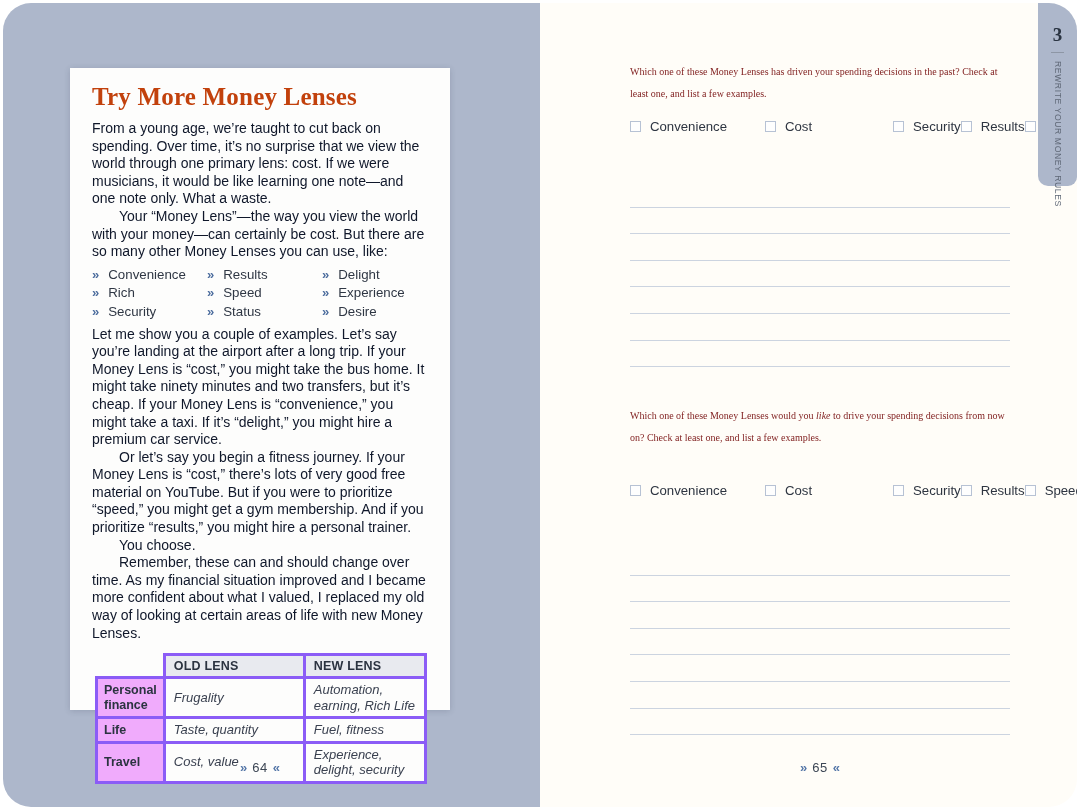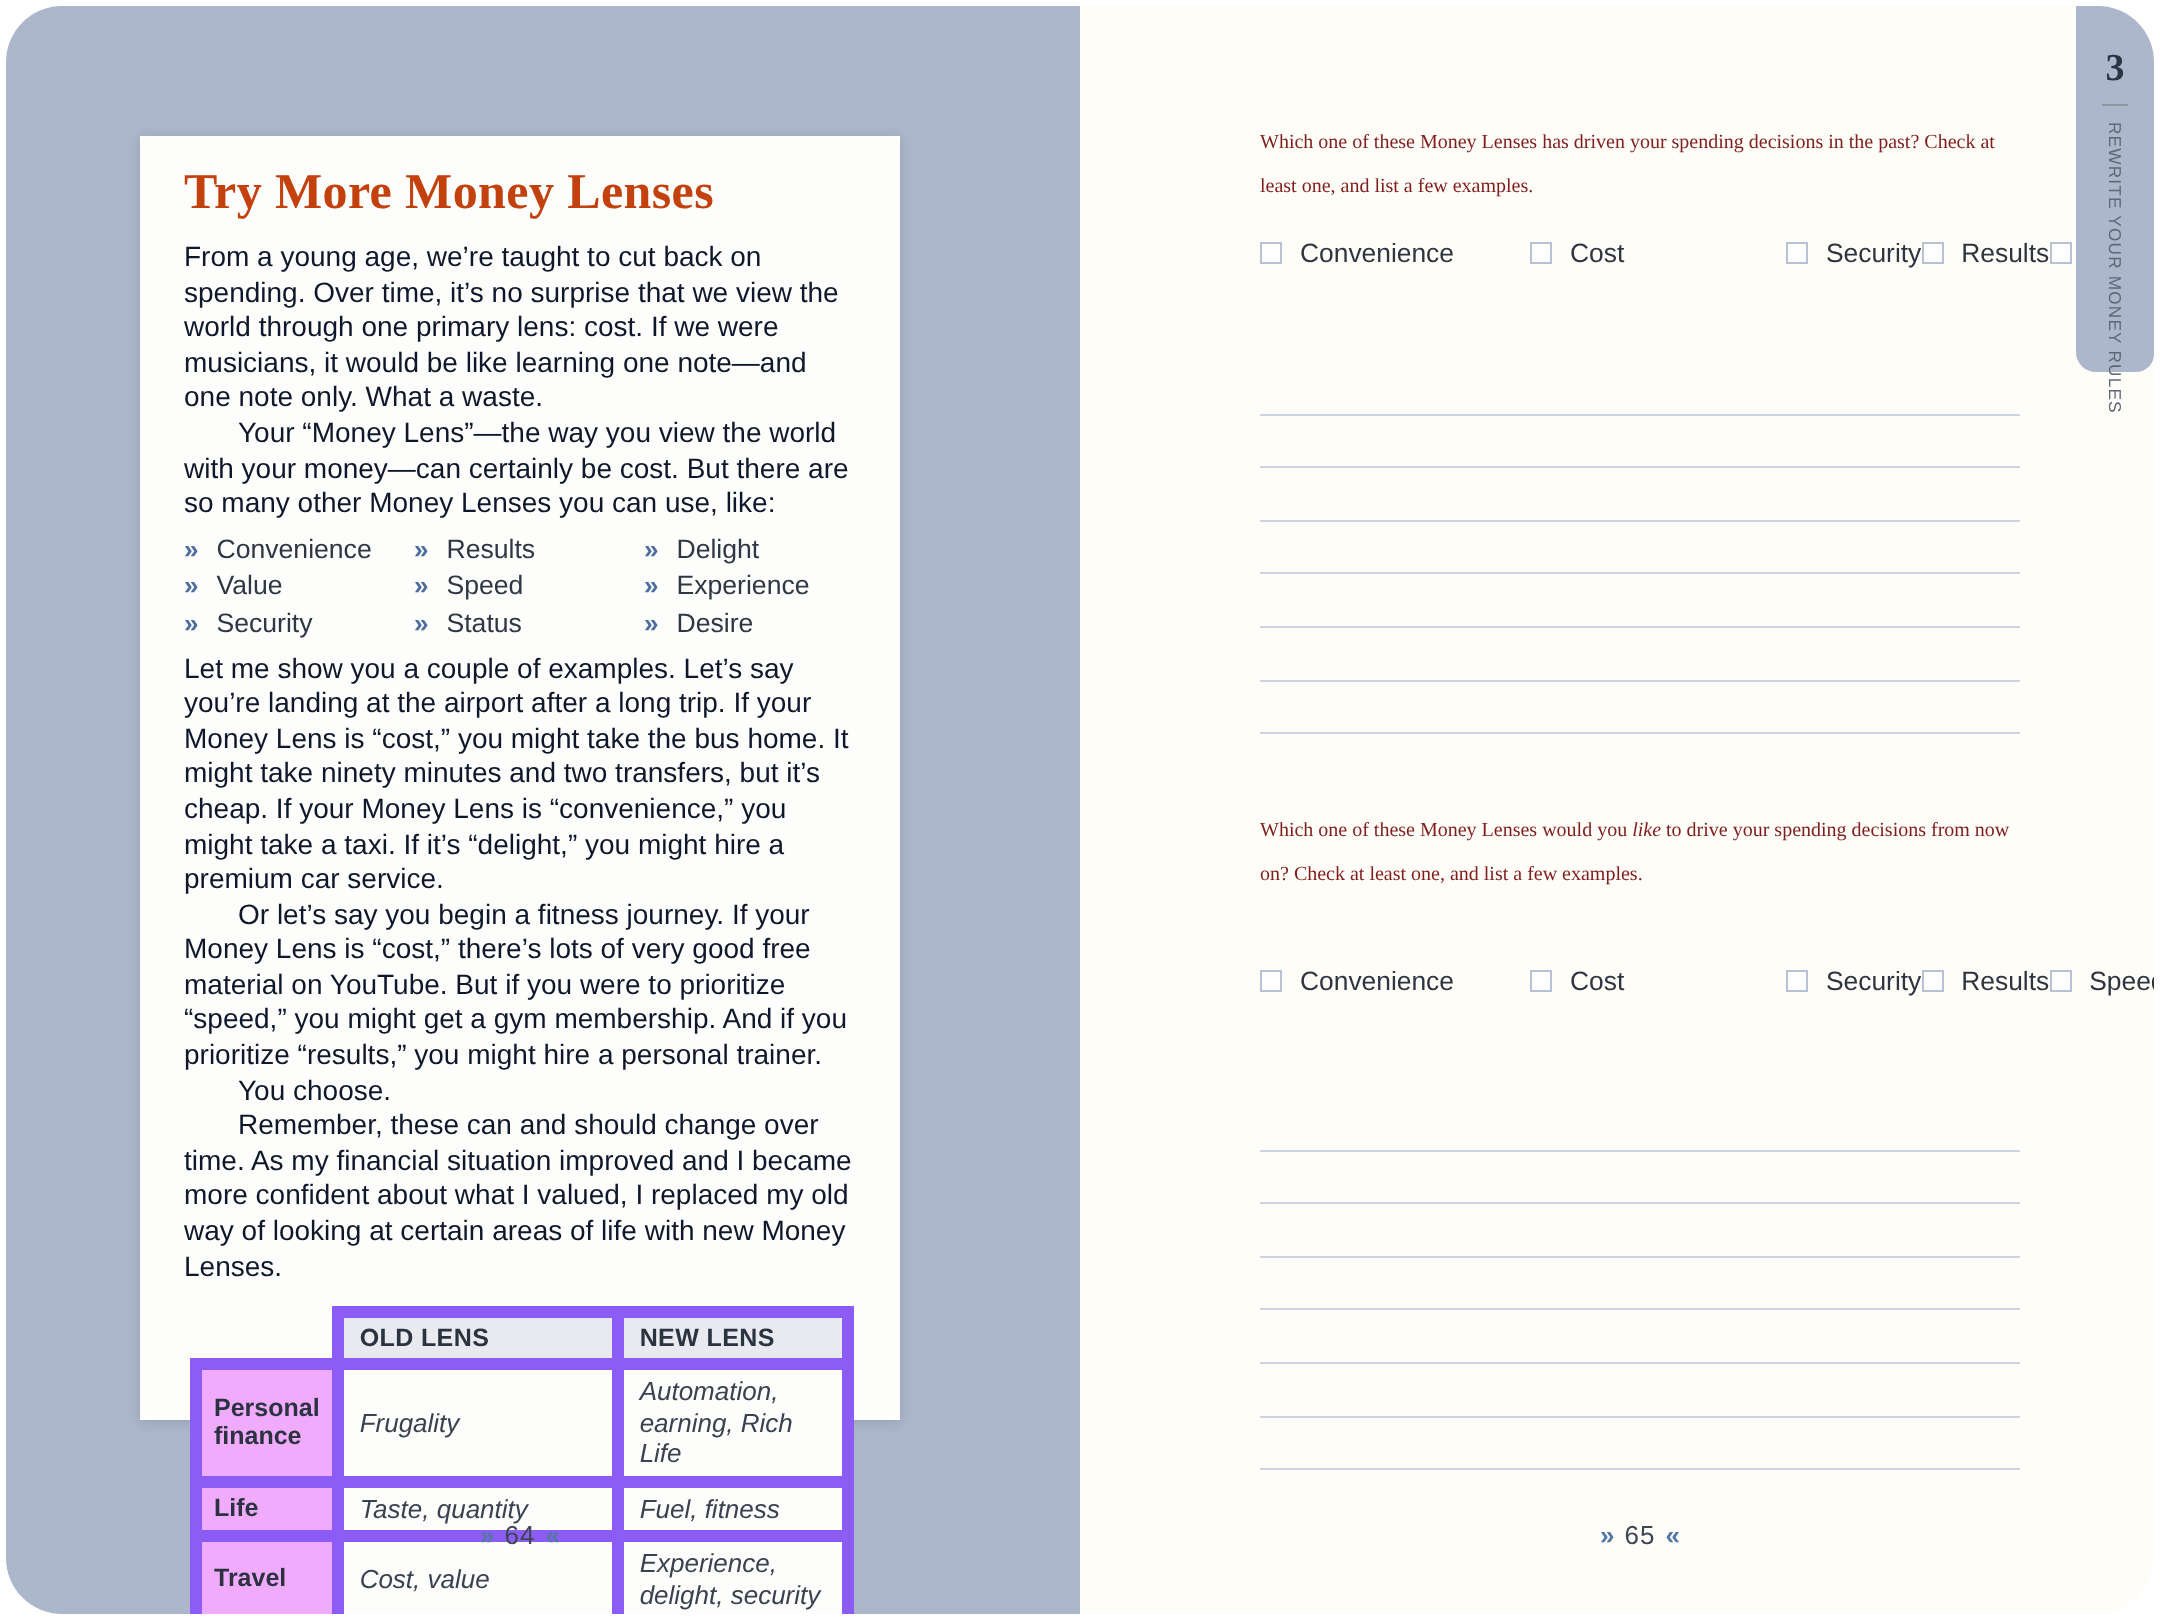--- a/index.html
+++ b/index.html
@@ -14,21 +14,21 @@
   .card-title { font-family:"Liberation Serif", "DejaVu Serif", serif; font-weight:bold; font-size:25px;
                 color:#c2410c; letter-spacing:0.2px; margin-bottom:9px; }
   .body-p { font-size:14px; line-height:17.6px; color:#0f172a; }
   .body-p.indent { text-indent:27px; }
   .bullet-grid { display:grid; grid-template-columns:115px 115px 1fr; margin:5px 0 4px 0; }
   .bullet-item { display:flex; align-items:baseline; line-height:18.6px; }
   .bullet-mark { color:#4d6d9e; font-weight:bold; font-size:13px; margin-right:9px; }
   .bullet-label { font-size:13.3px; color:#2f3744; }
 
   table.lens-table { border-collapse:collapse; margin:11px 0 0 3px; width:332px; }
-  .lens-table td, .lens-table th { border:6px solid #8b5cf6; vertical-align:middle; }
+  .lens-table td, .lens-table th { border:3px solid #8b5cf6; vertical-align:middle; }
   .lens-table th.colhead { background:#e8eaef; font-size:12.5px; color:#2b3340; text-align:left;
                            padding:3px 8px; letter-spacing:0.2px; height:22px; }
   .lens-table td.rowlabel { background:#f0abfc; font-weight:bold; font-size:12.5px; color:#2b3340;
                             padding:3px 6px; width:52px; line-height:14.5px; }
   .lens-table td.cell { font-style:italic; font-size:13px; color:#3a4150; padding:3px 8px; line-height:15.5px; background:#fdfdfc; }
   .lens-table td.old { width:140px; }
   .lens-table .corner { border:none; background:#fdfdfc; }
 
   .folio { position:absolute; top:757px; width:380px; text-align:center; font-size:13px; color:#3c4654; }
   .folio .guillemet { color:#5577a8; font-weight:bold; }
@@ -74,21 +74,21 @@
         <p class="body-p indent">Your “Money Lens”—the way you view the world with your money—can certainly be cost. But there are so many other Money Lenses you can use, like:</p>
 
         <div class="bullet-grid">
           <div>
             <div class="bullet-item">
                 <span class="bullet-mark">»</span>
                 <span class="bullet-label">Convenience</span>
               </div>
             <div class="bullet-item">
                 <span class="bullet-mark">»</span>
-                <span class="bullet-label">Value</span>
+                <span class="bullet-label">Rich</span>
               </div>
             <div class="bullet-item">
                 <span class="bullet-mark">»</span>
                 <span class="bullet-label">Security</span>
               </div>
           </div>
           <div>
             <div class="bullet-item">
                 <span class="bullet-mark">»</span>
                 <span class="bullet-label">Results</span>

